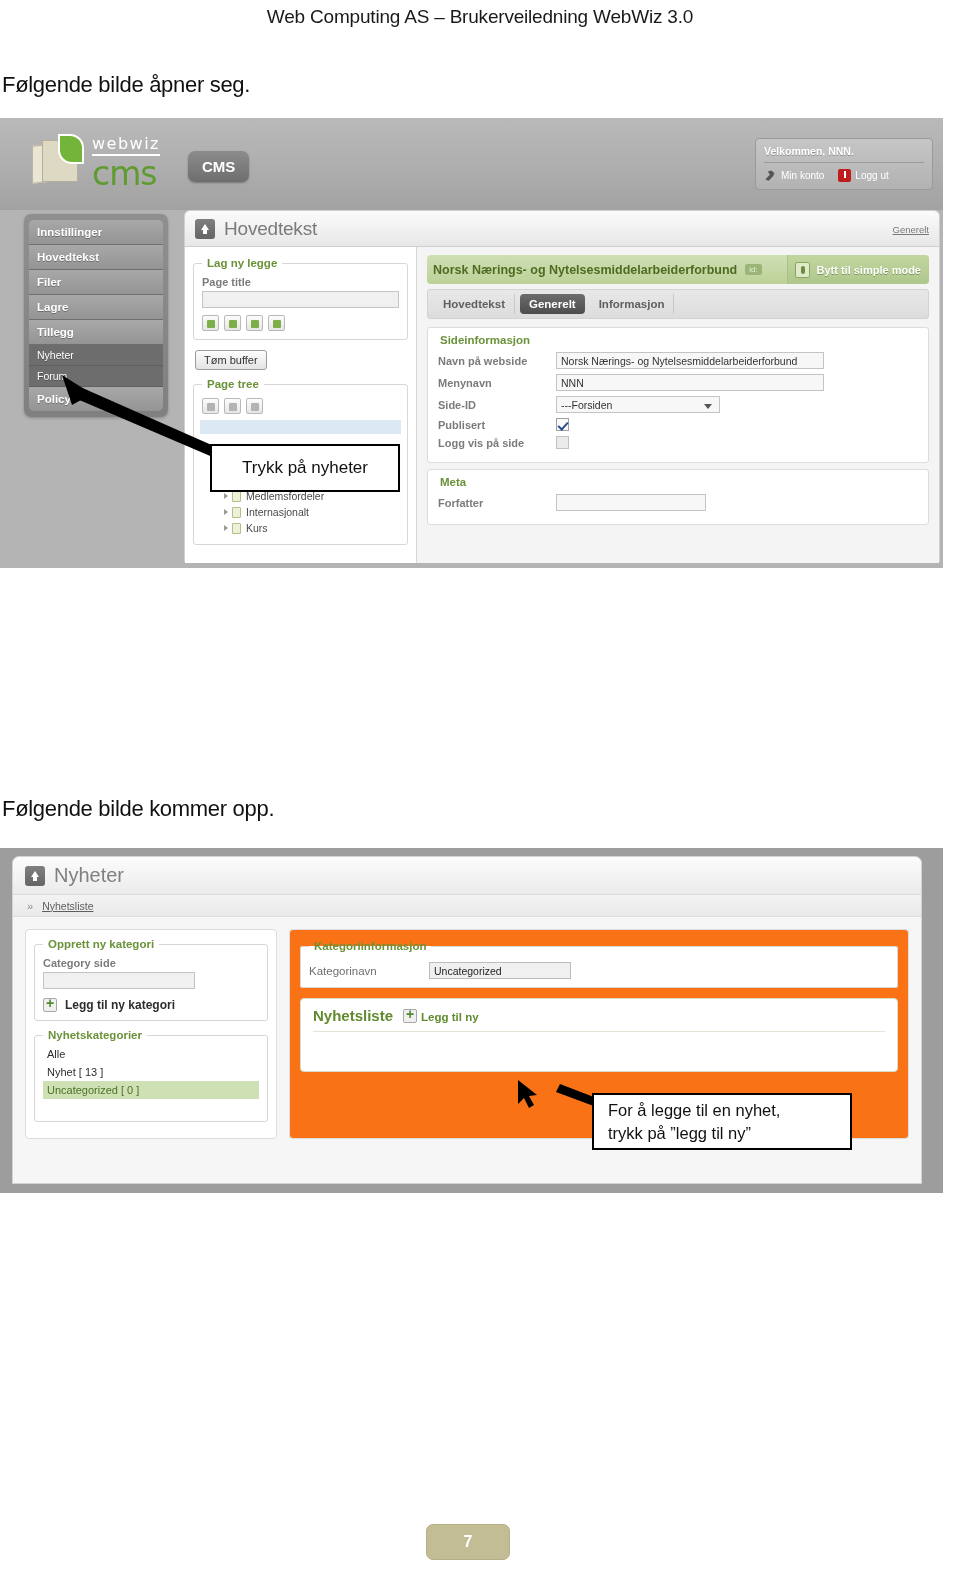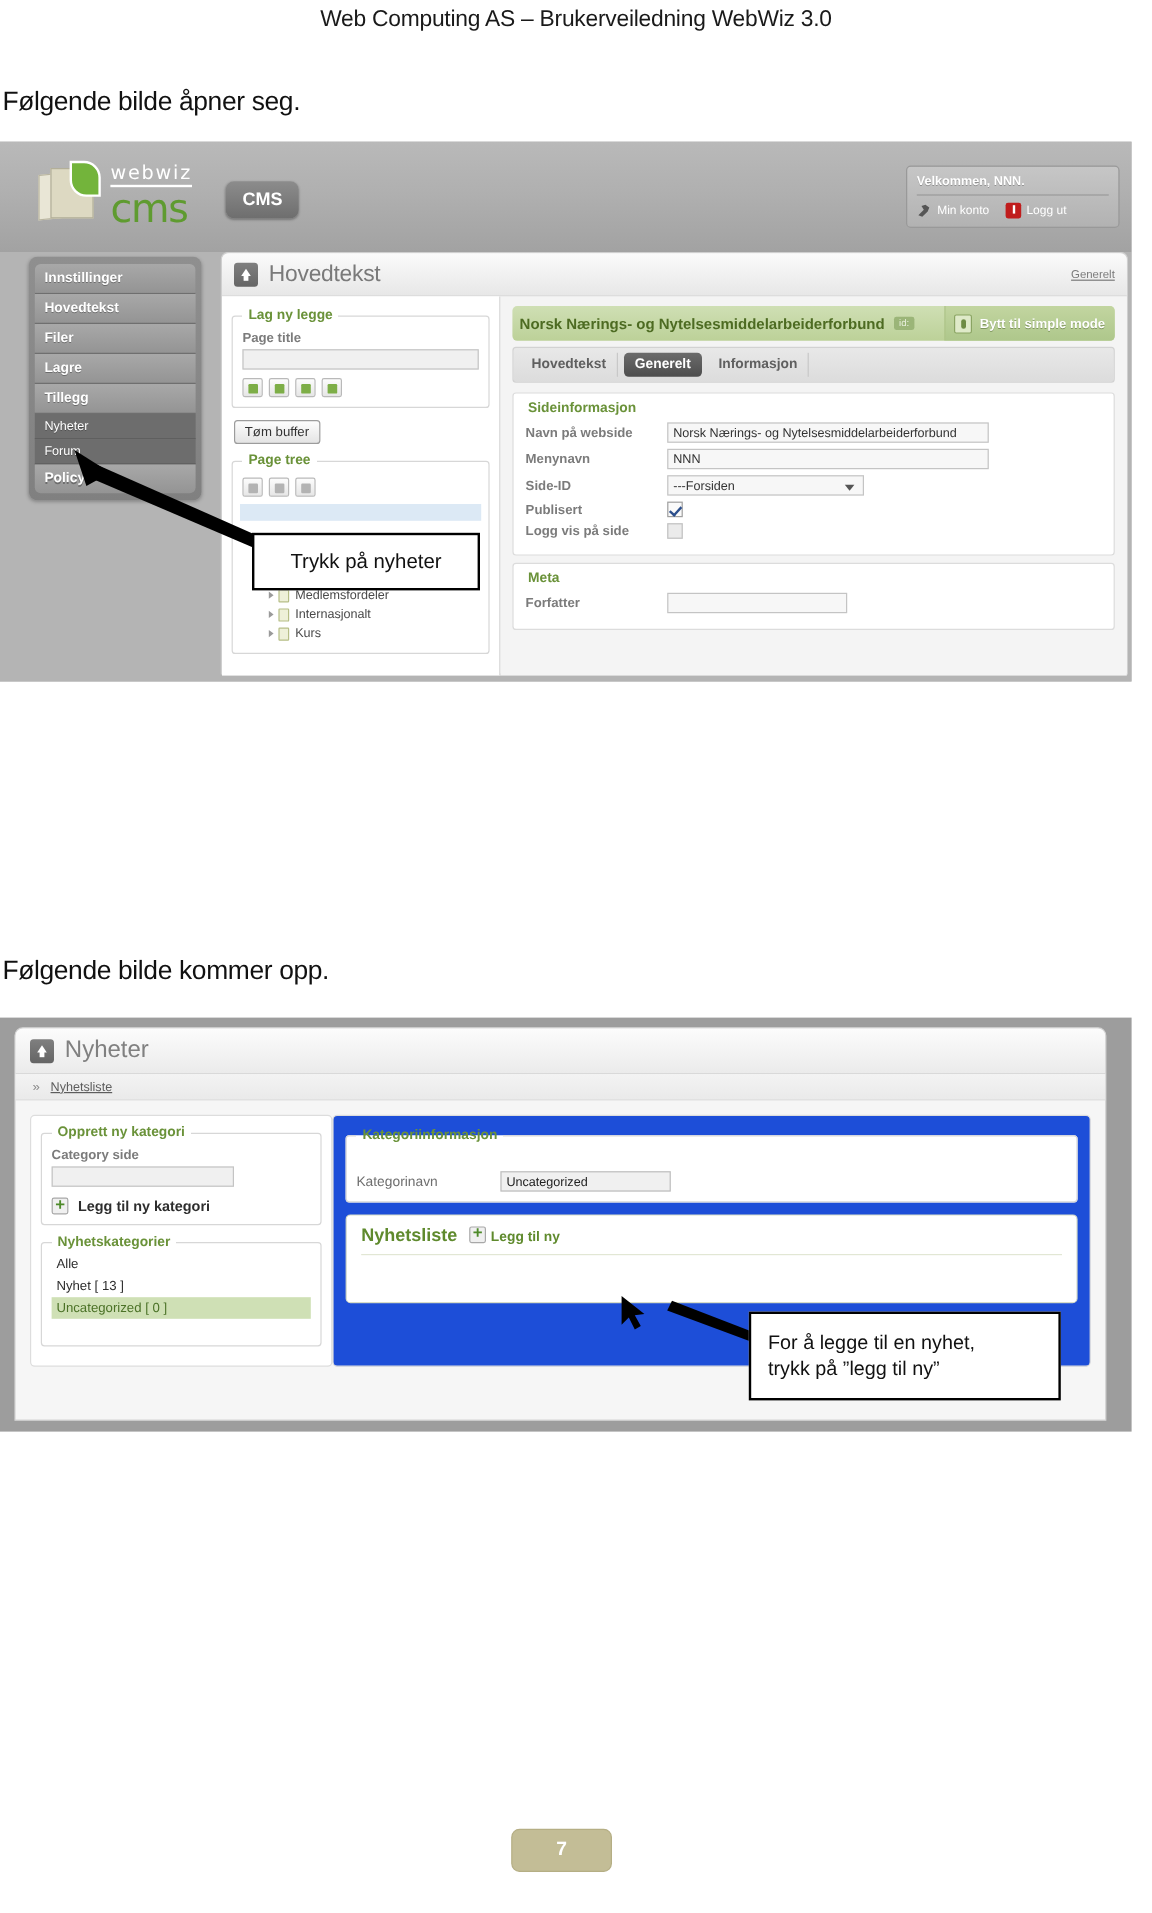--- a/index.html
+++ b/index.html
@@ -352,45 +352,45 @@
   }
   .ny-title .t { font-size: 20px; color: #808080; }
   .crumb {
     display: flex; align-items: center; gap: 9px;
     height: 22px; padding: 0 14px;
     background: linear-gradient(180deg,#f3f3f3,#eaeaea);
     border-bottom: 1px solid #dddddd;
   }
   .crumb .chev { font-size: 11px; color: #8a8a8a; }
   .crumb .ctext { font-size: 10.5px; color: #5d5d5d; text-decoration: underline; }
-  .ny-cols { display: flex; gap: 0; padding: 12px; }
+  .ny-cols { display: flex; gap: 12px; padding: 12px; }
   .ny-left {
     width: 252px; background: #fff;
     border: 1px solid #ddd; border-radius: 4px; padding: 8px;
   }
   .ny-right {
-    flex: 1; background: #1d4ed8;
+    flex: 1; background: #f97316;
     border: 1px solid #ddd; border-radius: 4px; padding: 10px;
   }
   .addcat {
     display: flex; align-items: center; gap: 8px; margin-top: 9px;
   }
   .plus-ico {
     width: 14px; height: 14px; border: 1px solid #a8a8a8;
     background: #f0f0f0; position: relative; border-radius: 2px;
   }
   .plus-ico:after {
     content: "+"; position: absolute; left: 2px; top: -3px;
     font-size: 14px; font-weight: bold; color: #4e8a2a; line-height: 14px;
   }
   .addcat .t { font-size: 12px; font-weight: bold; color: #2d2d2d; }
   .catlist { font-size: 11px; color: #2d2d2d; }
   .catlist .ci { padding: 3px 4px; }
   .catlist .ci.sel { background: #cfe0b5; color: #4b7227; }
-  .kat-row { display: flex; align-items: center; margin-top: 20px; }
+  .kat-row { display: flex; align-items: center; margin-top: 6px; }
   .kat-row .kl { width: 120px; font-size: 11.5px; color: #6f6f6f; }
   .kat-row .ki {
     width: 142px; height: 17px; background: #f0f0f0;
     border: 1px solid #bdbdbd; font-size: 10.5px; color: #222;
     padding: 1px 4px; line-height: 15px;
   }
   .savebar {
     display: flex; align-items: center; gap: 8px;
     height: 30px; margin-top: 10px; padding: 0 10px;
     background: linear-gradient(180deg,#eeeeee,#e0e0e0);
@@ -418,21 +418,21 @@
   
   .callout {
     position: absolute;
     background: #ffffff; border: 2px solid #000;
     font-size: 17px; color: #111;
     display: flex; align-items: center; justify-content: center;
     z-index: 40; line-height: 1.35;
   }
   #callout1 { left: 210px; top: 444px; width: 190px; height: 48px; }
   #callout2 {
-    left: 624px; top: 1093px; width: 260px; height: 74px;
+    left: 592px; top: 1093px; width: 260px; height: 57px;
     flex-direction: column; align-items: flex-start;
     justify-content: center; padding: 17px 14px; font-size: 16.5px;
   }
   .arrow { position: absolute; z-index: 39; }
 
   
   .pagenum {
     position: absolute; left: 426px; top: 1524px;
     width: 84px; height: 36px;
     background: #c3bd96; border: 1px solid #b5ae84; border-radius: 7px;

